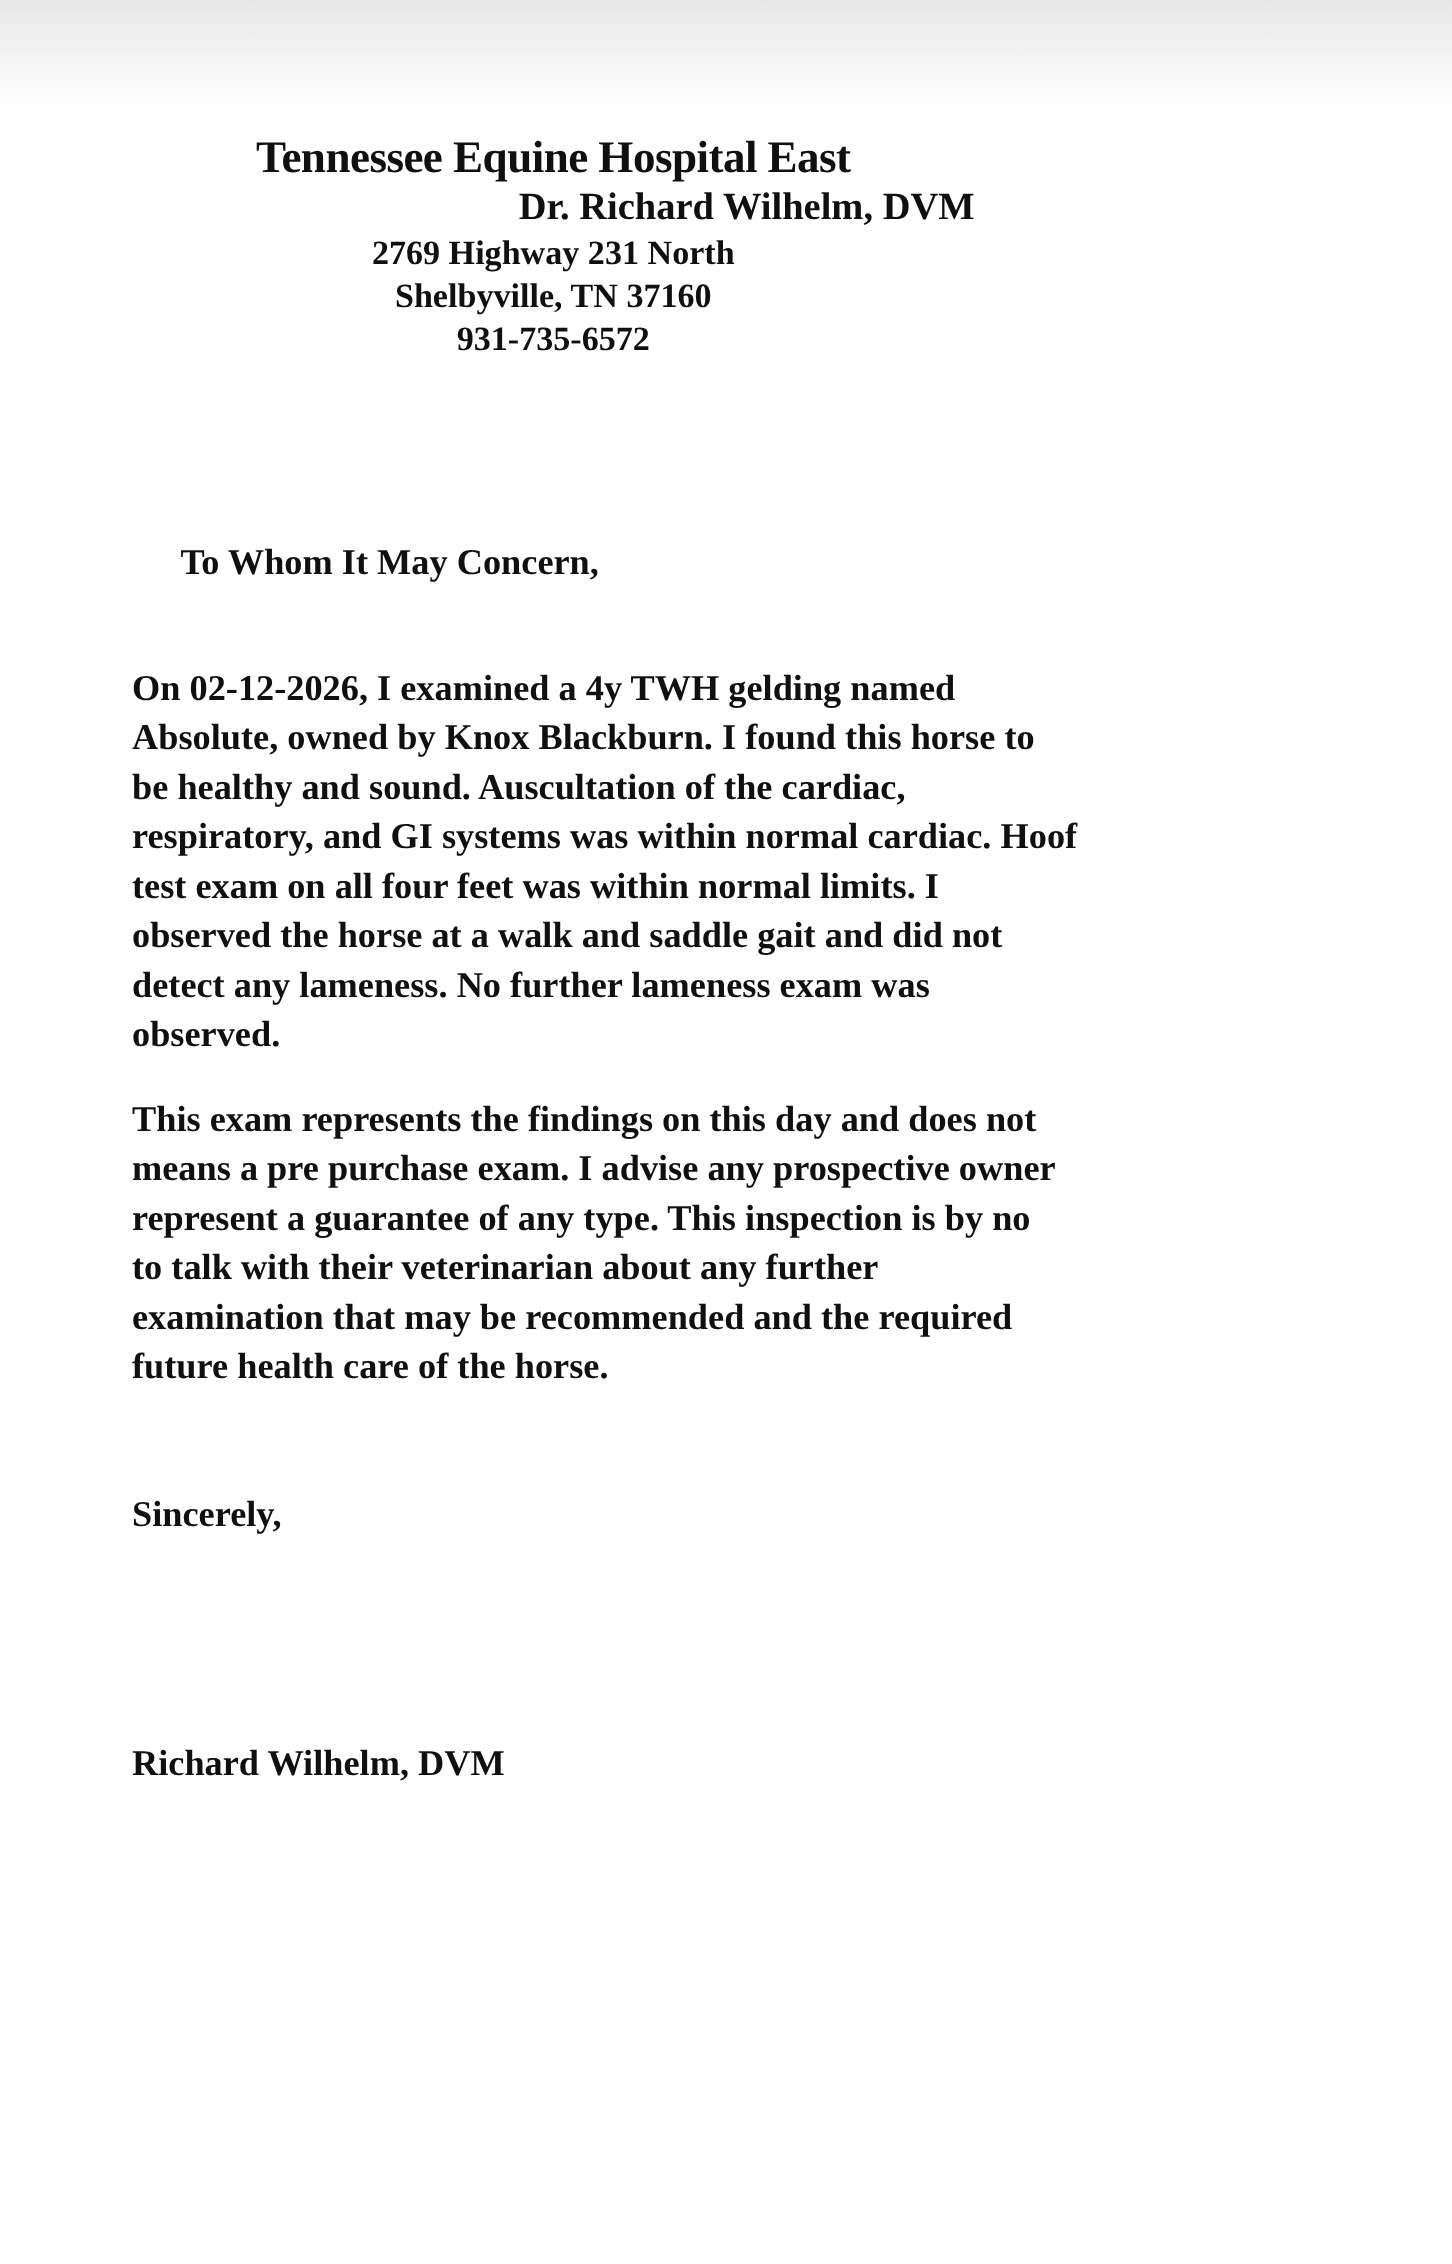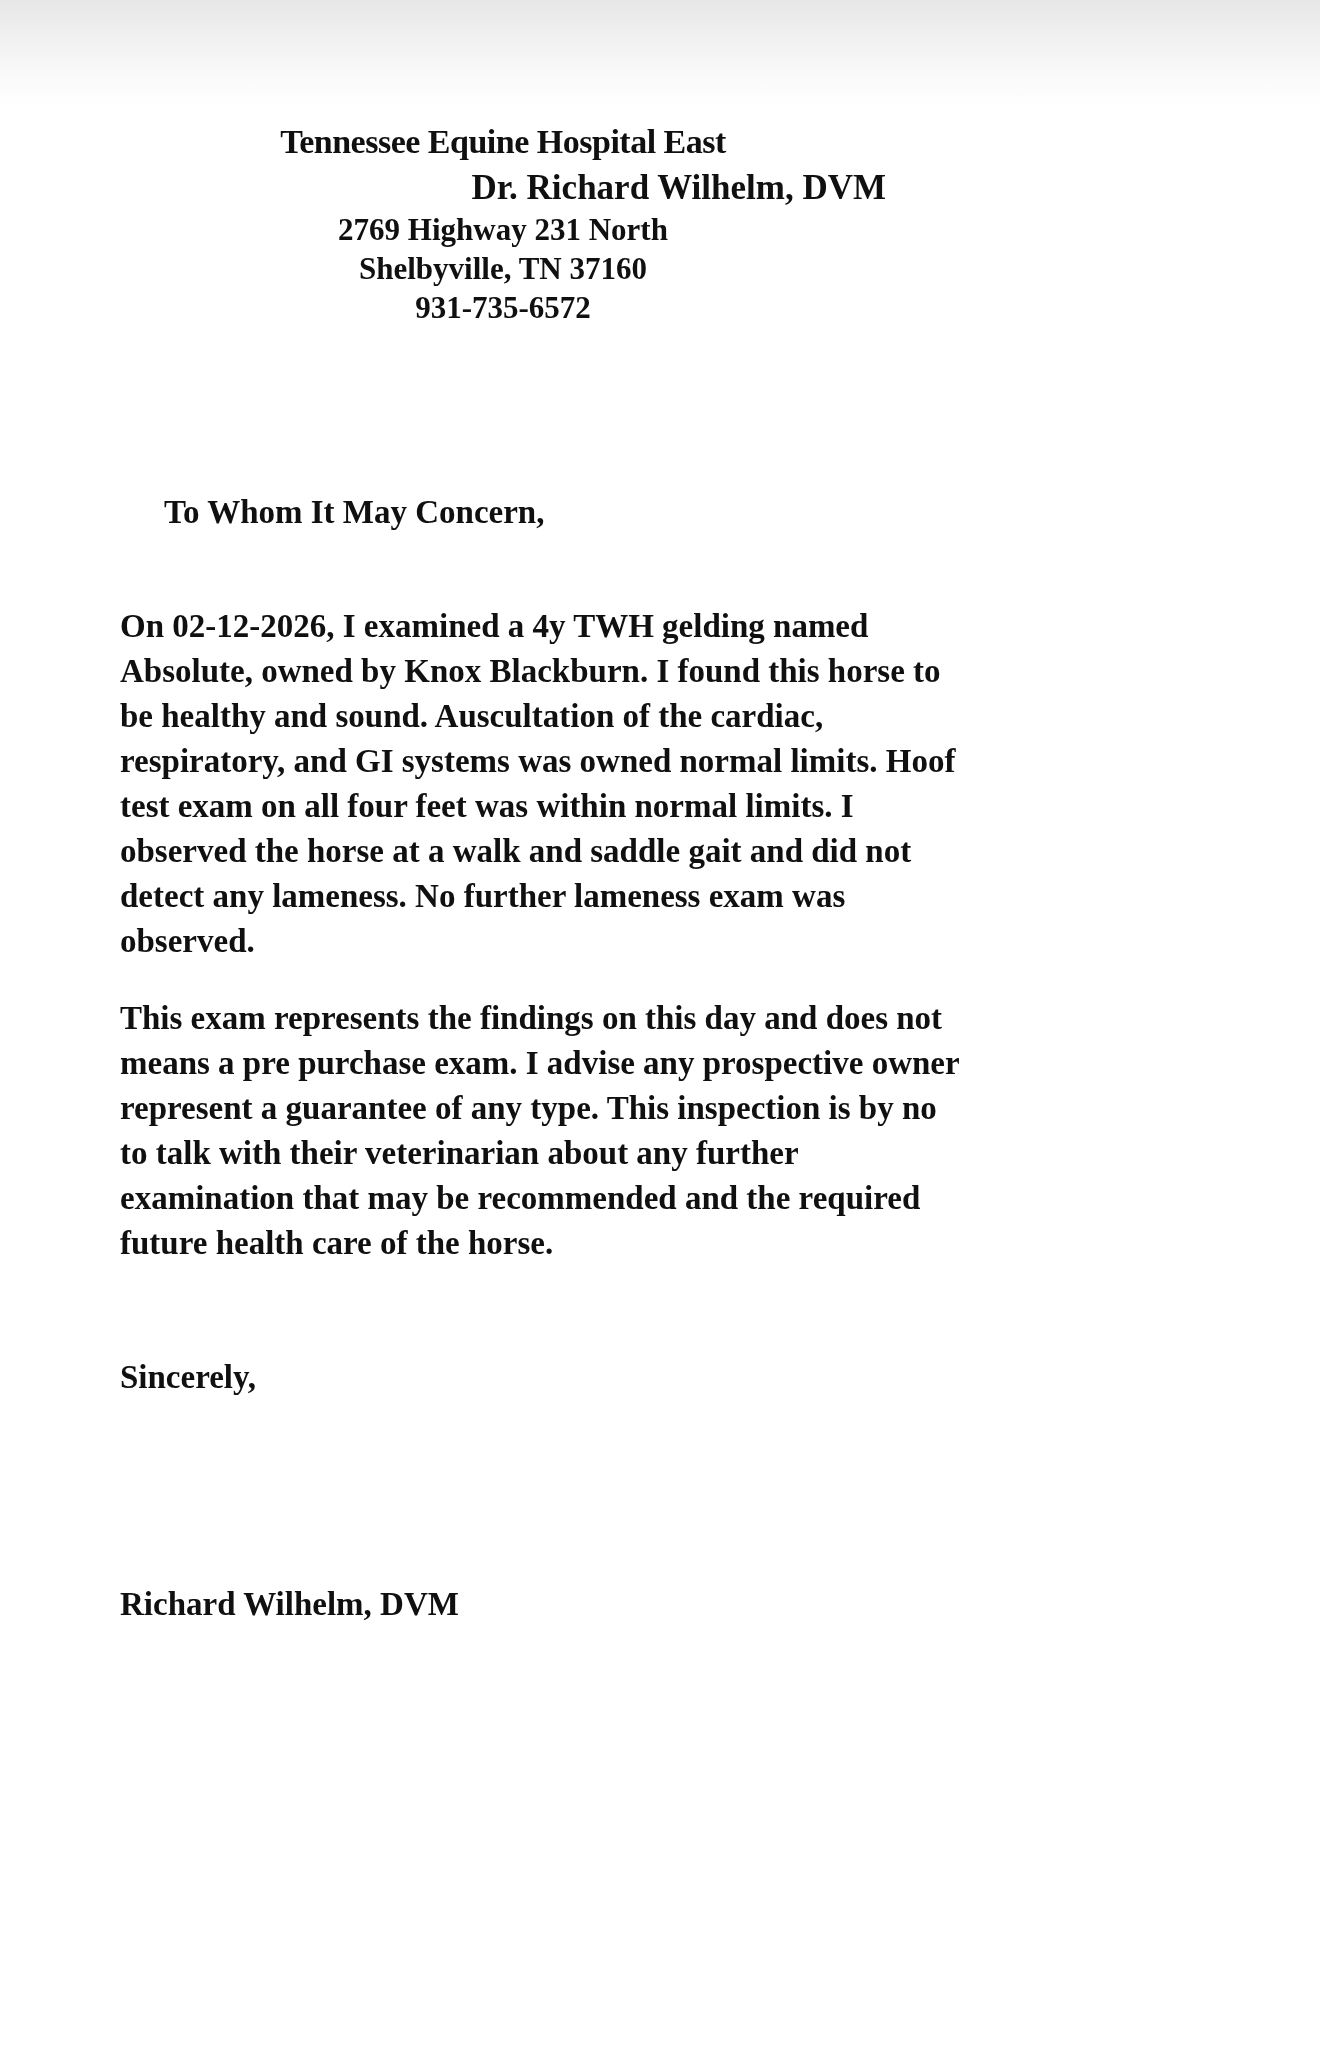--- a/index.html
+++ b/index.html
@@ -19,21 +19,21 @@
     color: #101010;
   }
   .letterhead {
     position: absolute;
     top: 118px;
     left: 120px;
     width: 766px;
     text-align: center;
   }
   .clinic-name {
-    font-size: 34px;
+    font-size: 41px;
     line-height: 48px;
     letter-spacing: -0.5px;
     white-space: nowrap;
   }
   .vet-name {
     font-size: 35px;
     line-height: 44px;
     white-space: nowrap;
     text-align: right;
   }
@@ -90,21 +90,21 @@
     <div class="addr">Shelbyville, TN 37160</div>
     <div class="addr">931-735-6572</div>
   </div>
 
   <div class="salutation">To Whom It May Concern,</div>
 
   <div class="para para1">
     <div class="line">On 02-12-2026, I examined a 4y TWH gelding named</div>
     <div class="line">Absolute, owned by Knox Blackburn. I found this horse to</div>
     <div class="line">be healthy and sound. Auscultation of the cardiac,</div>
-    <div class="line">respiratory, and GI systems was owned normal limits. Hoof</div>
+    <div class="line">respiratory, and GI systems was within normal cardiac. Hoof</div>
     <div class="line">test exam on all four feet was within normal limits. I</div>
     <div class="line">observed the horse at a walk and saddle gait and did not</div>
     <div class="line">detect any lameness. No further lameness exam was</div>
     <div class="line">observed.</div>
   </div>
 
   <div class="para para2">
     <div class="line">This exam represents the findings on this day and does not</div>
     <div class="line">means a pre purchase exam. I advise any prospective owner</div>
     <div class="line">represent a guarantee of any type. This inspection is by no</div>

